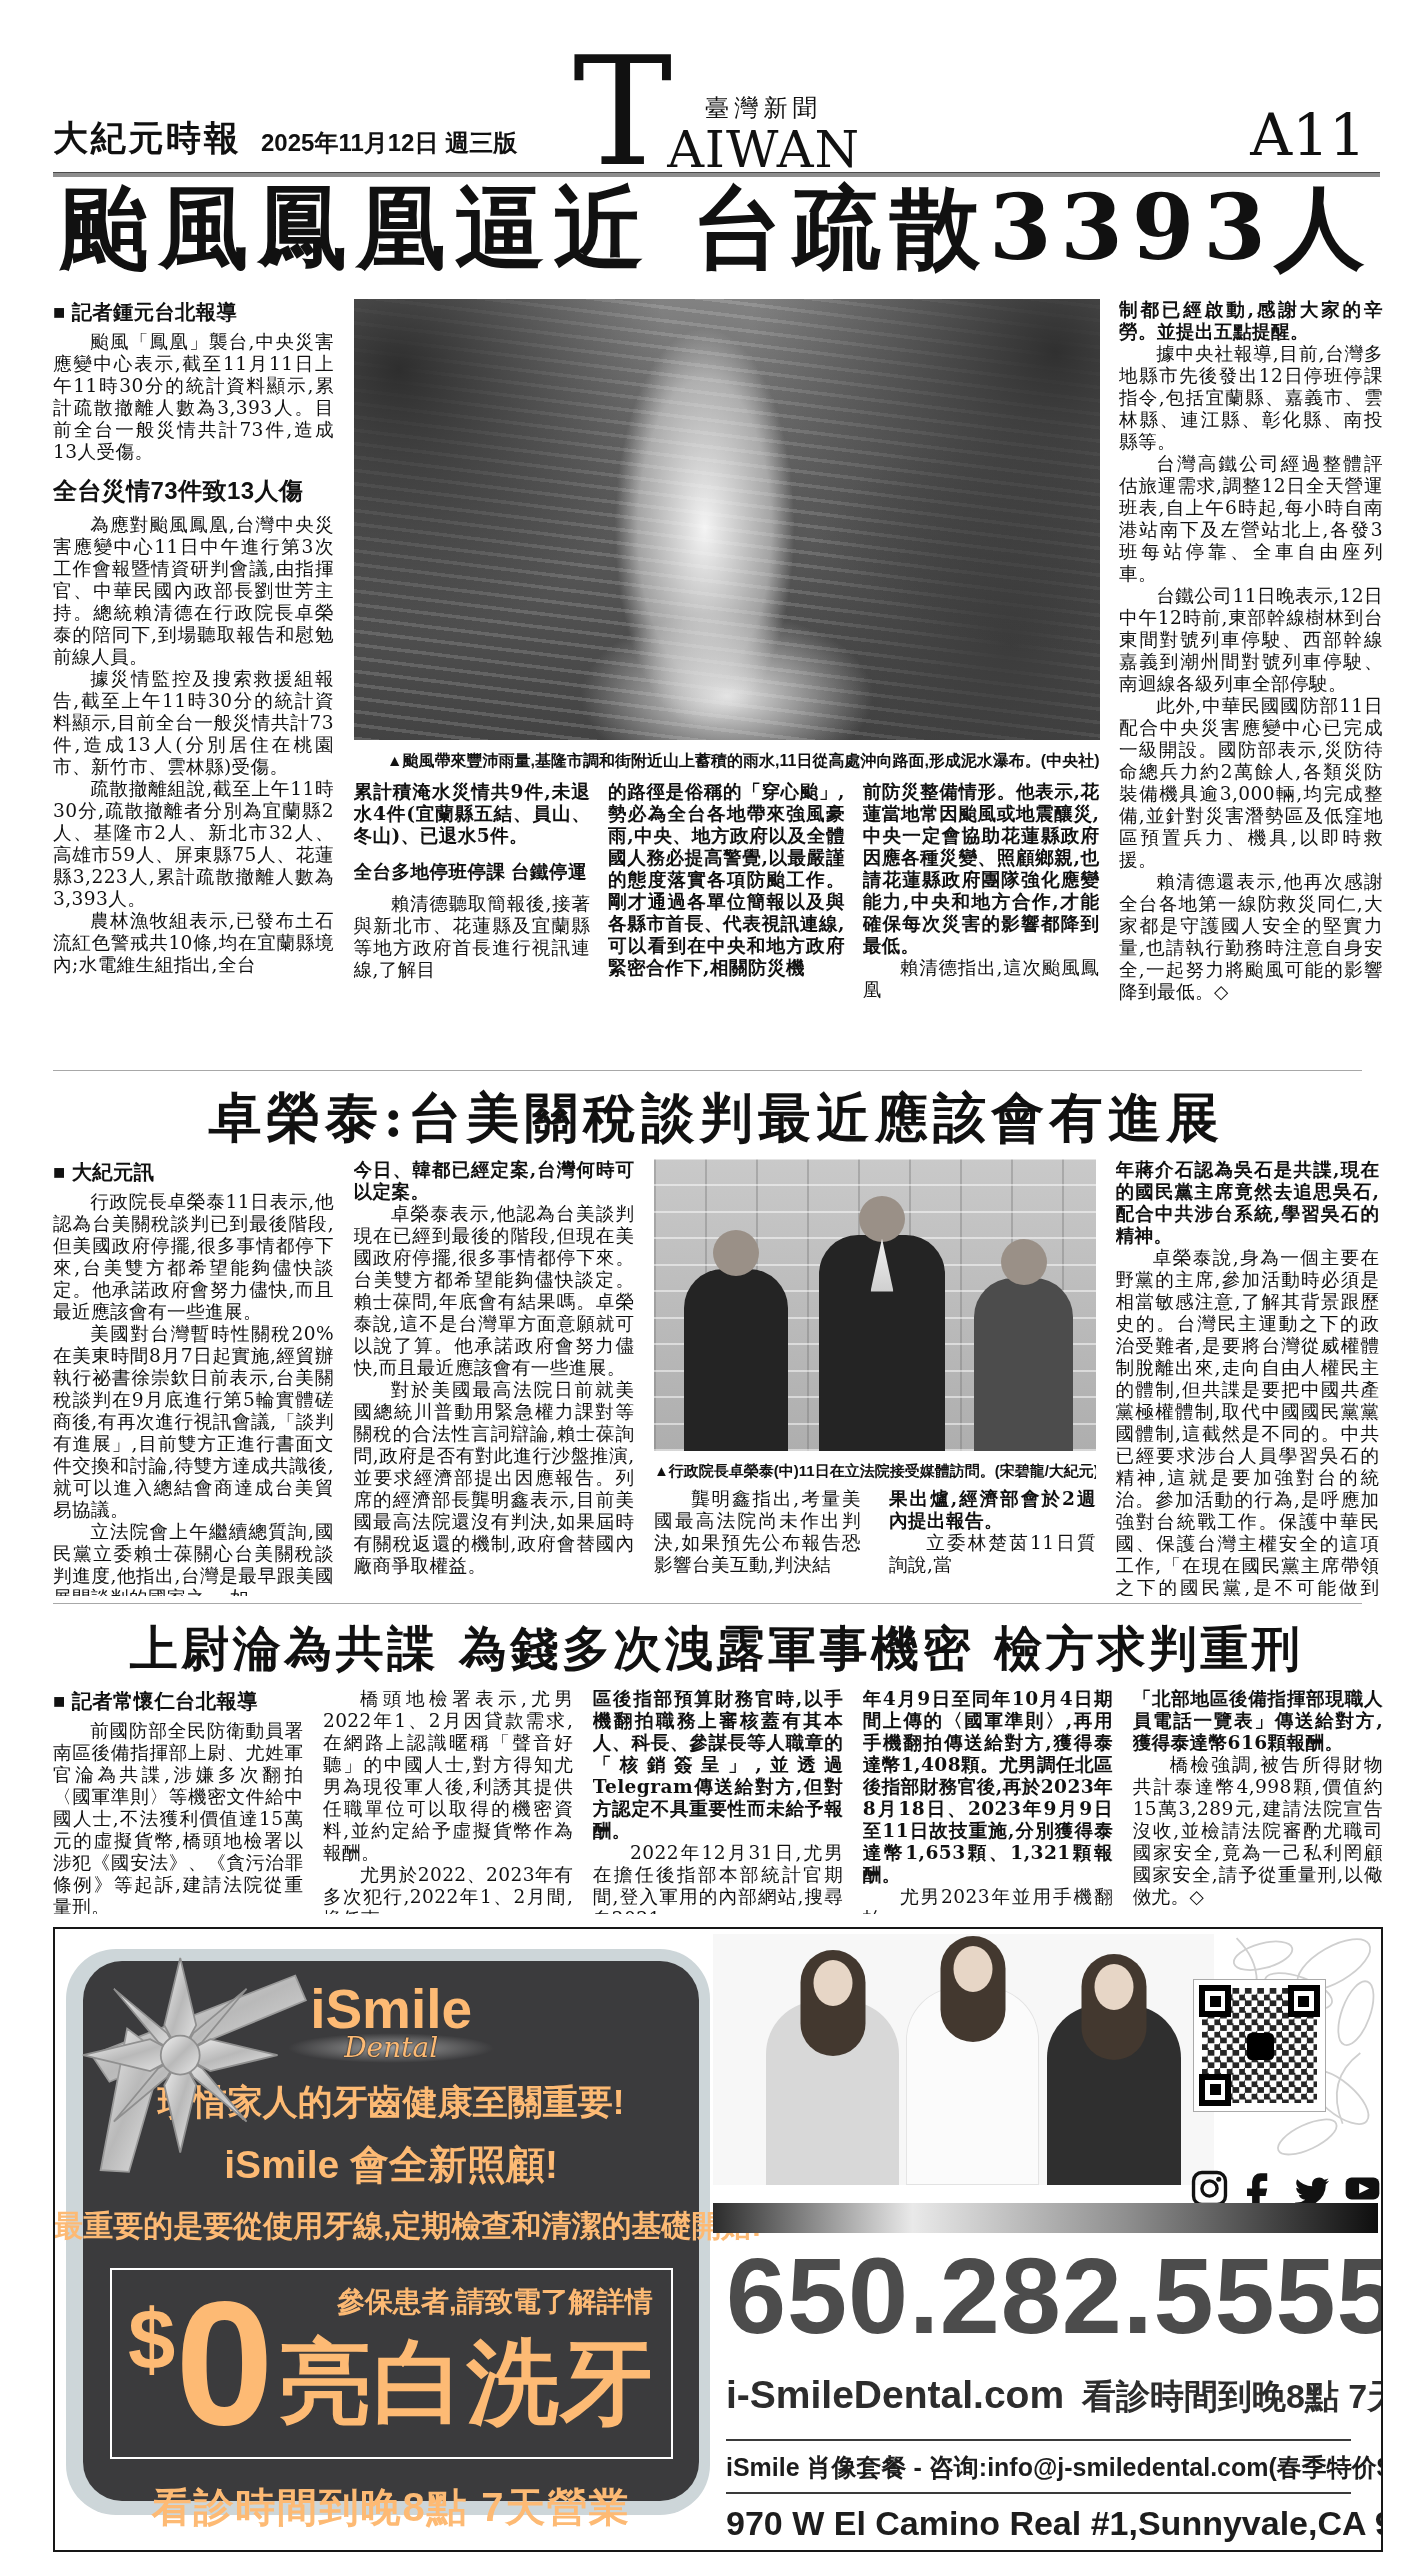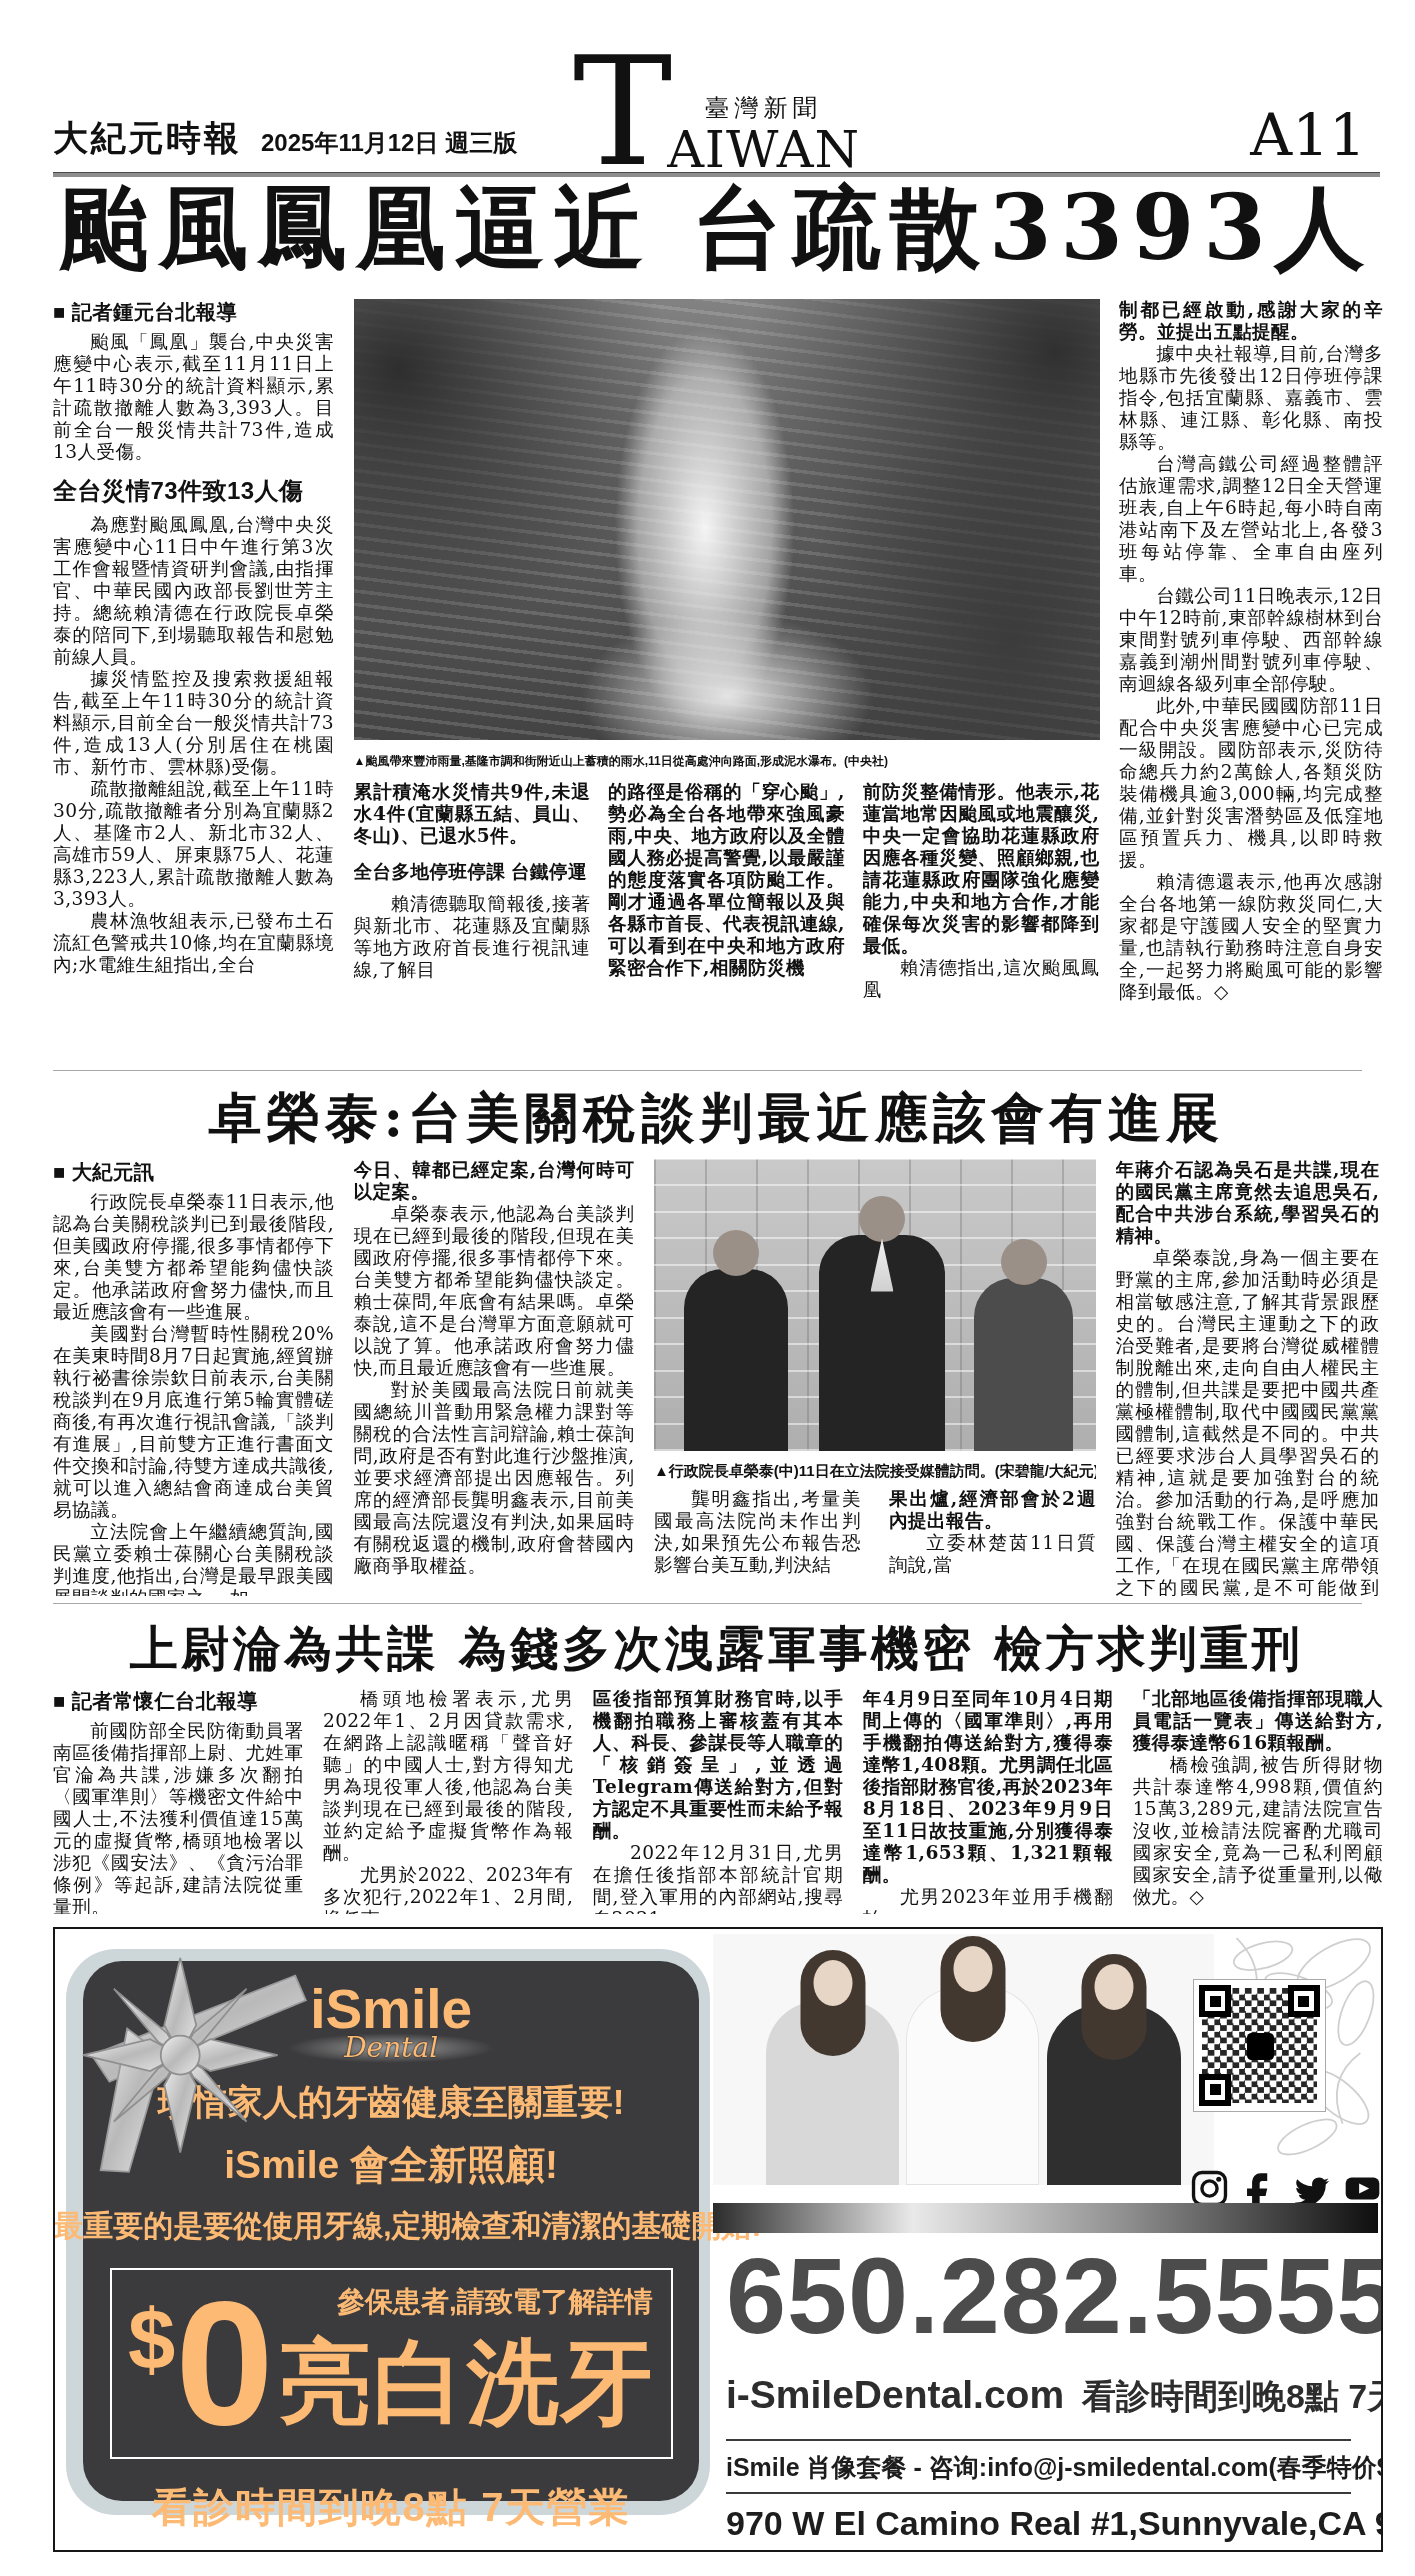--- a/index.html
+++ b/index.html
@@ -42,21 +42,21 @@
   .photo1{height:441px;position:relative;overflow:hidden;
     background:
       radial-gradient(ellipse 115px 257px at 47% 52%, rgba(252,252,252,.95), rgba(225,225,225,.55) 58%, transparent 78%),
       radial-gradient(ellipse 203px 115px at 50% 90%, rgba(238,238,238,.95), transparent 72%),
       radial-gradient(circle at 6% 16%, #2e2e2e, transparent 34%),
       radial-gradient(circle at 94% 12%, #303030, transparent 38%),
       radial-gradient(circle at 88% 78%, #3c3c3c, transparent 30%),
       repeating-linear-gradient(7deg, rgba(255,255,255,.14) 0 3.5px, transparent 3.5px 13.3px),
       linear-gradient(180deg,#828282,#5c5c5c 45%,#434343);}
   .cap{font-family:var(--sans);font-weight:700;white-space:nowrap;overflow:hidden;}
-  .cap1{height:41px;line-height:42px;font-size:12px;}
+  .cap1{height:41px;line-height:42px;font-size:16px;text-align:right;}
   .a1below{flex:1;display:flex;gap:17.7px;}
   .a1below .tcol{flex:1;}
   .a1cr{width:264px;height:100%;}
   .divider{position:absolute;left:53px;right:53px;border-top:1.8px solid #a8a8a8;}
   
   .art2{position:absolute;top:1159px;left:53px;width:1330px;height:437px;}
   .a2c{width:281px;height:100%;}
   .a2mid{width:442px;display:flex;flex-direction:column;}
   .photo2{height:292px;position:relative;overflow:hidden;
     background:
@@ -220,21 +220,21 @@
 
   <div class="divider" style="top:1603px;"></div>
 
   <div class="h3">上尉淪為共諜 為錢多次洩露軍事機密 檢方求判重刑</div>
   <div class="art3 cols">
     <div class="tcol">
         <p class="b-byline">■ 記者常懷仁台北報導</p>
         <p class="b-para">前國防部全民防衛動員署南區後備指揮部上尉、尤姓軍官淪為共諜,涉嫌多次翻拍〈國軍準則〉等機密文件給中國人士,不法獲利價值達15萬元的虛擬貨幣,橋頭地檢署以涉犯《國安法》、《貪污治罪條例》等起訴,建請法院從重量刑。</p>
       </div>
     <div class="tcol">
-        <p class="b-para">橋頭地檢署表示,尤男2022年1、2月因貸款需求,在網路上認識暱稱「聲音好聽」的中國人士,對方得知尤男為現役軍人後,他認為台美談判現在已經到最後的階段,並約定給予虛擬貨幣作為報酬。</p>
+        <p class="b-para">橋頭地檢署表示,尤男2022年1、2月因貸款需求,在網路上認識暱稱「聲音好聽」的中國人士,對方得知尤男為現役軍人後,利誘其提供任職單位可以取得的機密資料,並約定給予虛擬貨幣作為報酬。</p>
         <p class="b-para">尤男於2022、2023年有多次犯行,2022年1、2月間,擔任南</p>
       </div>
     <div class="tcol">
         <p class="b-cont">區後指部預算財務官時,以手機翻拍職務上審核蓋有其本人、科長、參謀長等人職章的「核銷簽呈」,並透過Telegram傳送給對方,但對方認定不具重要性而未給予報酬。</p>
         <p class="b-para">2022年12月31日,尤男在擔任後指部本部統計官期間,登入軍用的內部網站,搜尋自2021</p>
       </div>
     <div class="tcol">
         <p class="b-cont">年4月9日至同年10月4日期間上傳的〈國軍準則〉,再用手機翻拍傳送給對方,獲得泰達幣1,408顆。尤男調任北區後指部財務官後,再於2023年8月18日、2023年9月9日至11日故技重施,分別獲得泰達幣1,653顆、1,321顆報酬。</p>
         <p class="b-para">尤男2023年並用手機翻拍</p>
       </div>

